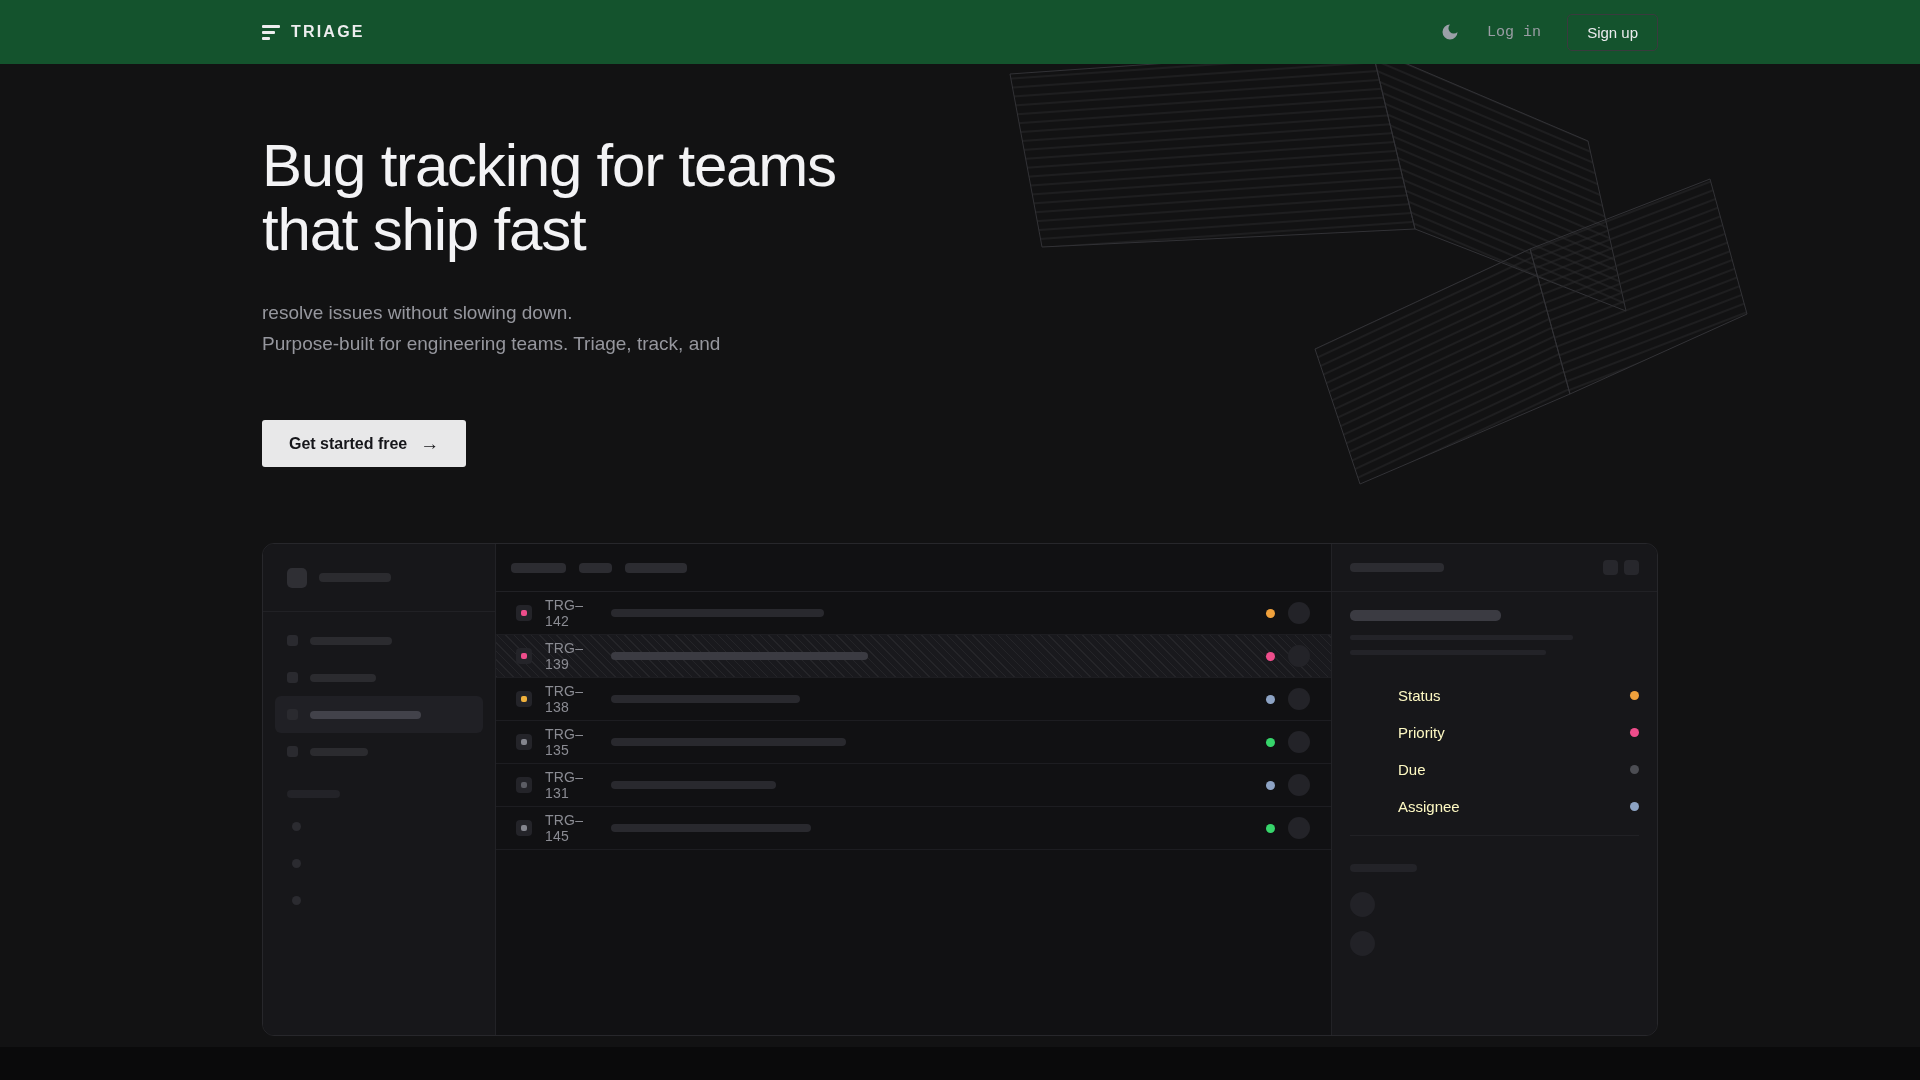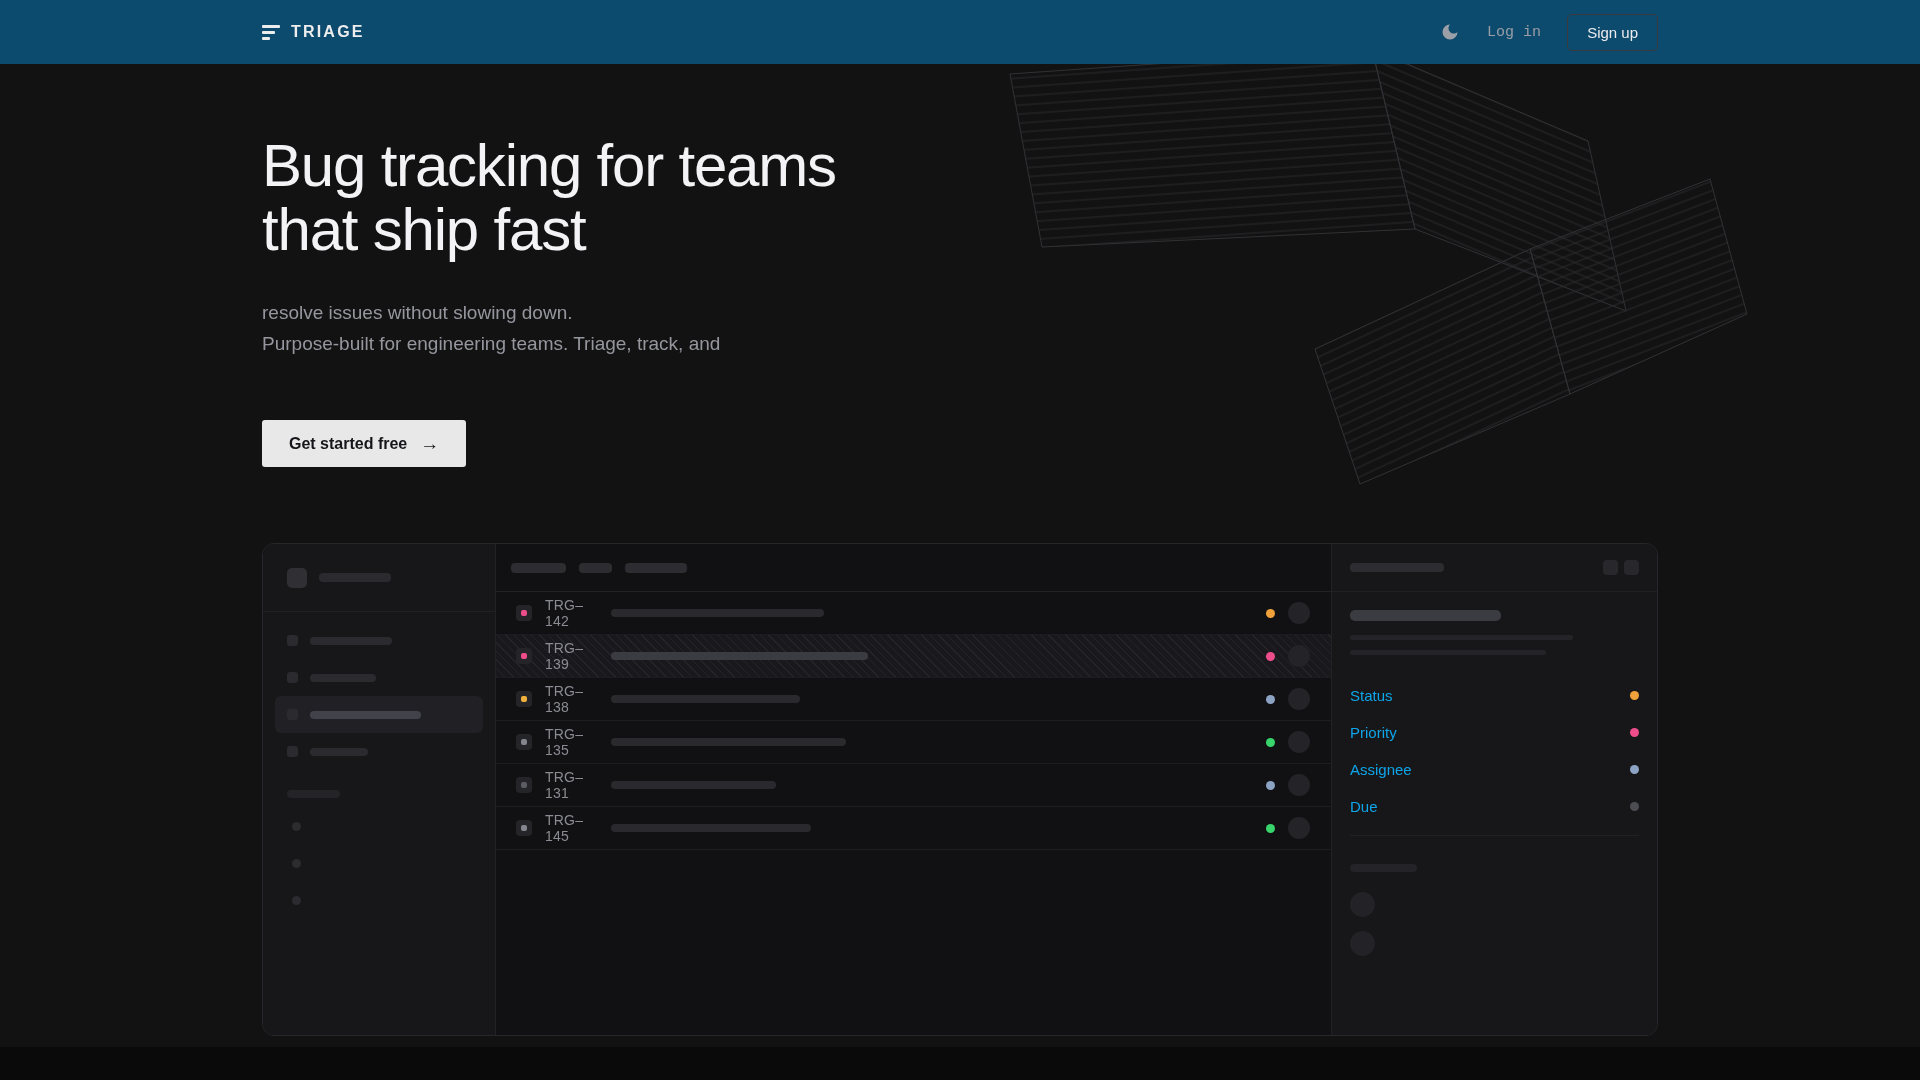--- a/index.html
+++ b/index.html
@@ -3,21 +3,21 @@
 <meta charset="utf-8">
 <style>
   html{background:#000;}
   body{
     width:1920px;height:1080px;margin:0;position:relative;overflow:hidden;
     background:#121213;font-family:"Liberation Sans",sans-serif;
   }
   .container{width:1396px;margin:0 auto;}
 
   
-  .navbar{height:64px;background:#0c4a6e;position:relative;z-index:3;}
+  .navbar{height:64px;background:#14532d;position:relative;z-index:3;}
   .nav-inner{display:flex;align-items:center;height:100%;}
   .brand{display:flex;align-items:center;gap:11px;cursor:pointer;}
   .logo-icon{display:flex;flex-direction:column;gap:3px;width:18px;}
   .logo-icon span{height:3px;background:#ededee;border-radius:1px;display:block;}
   .logo-icon span:nth-child(1){width:18px;}
   .logo-icon span:nth-child(2){width:13px;}
   .logo-icon span:nth-child(3){width:8px;}
   .brand-name{font-size:16px;font-weight:700;letter-spacing:2.2px;color:#ededee;}
   .nav-right{margin-left:auto;display:flex;align-items:center;gap:26px;}
   .moon-btn{width:22px;height:22px;display:flex;align-items:center;justify-content:center;cursor:pointer;}
@@ -83,21 +83,21 @@
   .panel-header{height:47px;display:flex;align-items:center;padding:0 18px;border-bottom:1px solid #212125;}
   .panel-header .skel{width:94px;height:9px;background:#2c2c31;}
   .panel-squares{margin-left:auto;display:flex;gap:6px;}
   .panel-square{width:15px;height:15px;border-radius:4px;background:#27272c;}
   .panel-body{padding:18px 18px 0;}
   .panel-title{width:151px;height:11px;background:#3b3b42;display:block;border-radius:5px;}
   .panel-lines{margin-top:14px;display:flex;flex-direction:column;gap:10px;}
   .panel-line{height:5px;border-radius:2px;background:#232328;display:block;}
   .panel-fields{margin-top:22px;}
   .field-row{height:37px;display:flex;align-items:center;}
-  .field-label{font-size:15px;color:#0ea5e9;}
+  .field-label{font-size:15px;color:#fef9c3;margin-left:48px;}
   .field-row .status-dot{margin-left:auto;}
   .panel-divider{border:none;border-top:1px solid #212125;margin:10px 0 0;}
   .panel-sub{margin-top:22px;}
   .panel-sub .skel{background:#232328;}
   .panel-avatars{margin-top:16px;display:flex;flex-direction:column;gap:14px;}
   .panel-avatar{width:25px;height:25px;border-radius:50%;background:#222227;}
 
   
   .footer{position:absolute;left:0;bottom:0;width:100%;height:33px;background:#0a0a0b;}
 </style>
@@ -283,26 +283,26 @@
             <div class="panel-fields" id="panel-fields">
                 <div class="field-row">
                   <span class="field-label">Status</span>
                   <span class="status-dot" style="background: rgb(240, 161, 60);"></span>
                 </div>
                 <div class="field-row">
                   <span class="field-label">Priority</span>
                   <span class="status-dot" style="background: rgb(238, 77, 139);"></span>
                 </div>
                 <div class="field-row">
+                  <span class="field-label">Due</span>
+                  <span class="status-dot" style="background: rgb(76, 77, 83);"></span>
+                </div>
+                <div class="field-row">
                   <span class="field-label">Assignee</span>
                   <span class="status-dot" style="background: rgb(141, 163, 196);"></span>
-                </div>
-                <div class="field-row">
-                  <span class="field-label">Due</span>
-                  <span class="status-dot" style="background: rgb(76, 77, 83);"></span>
                 </div>
               </div>
             <hr class="panel-divider">
             <div class="panel-sub">
               <span class="skel" id="panel-sub-bar" style="width: 67px;"></span>
             </div>
             <div class="panel-avatars" id="panel-avatars">
                 <span class="panel-avatar"></span>
                 <span class="panel-avatar"></span>
               </div>

